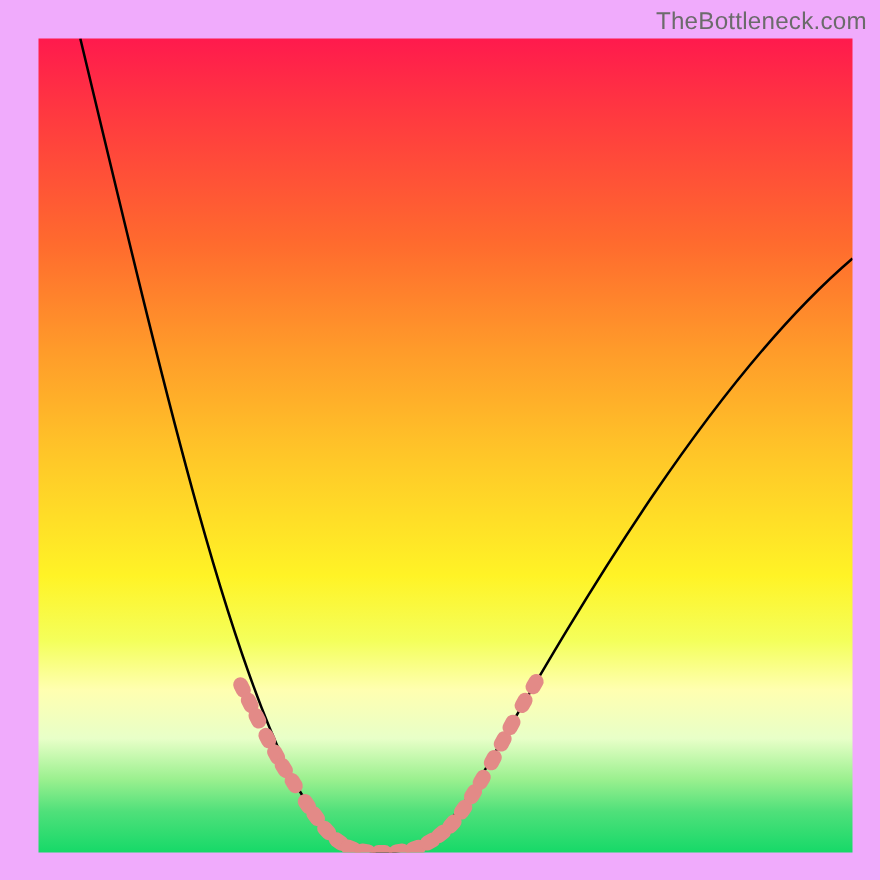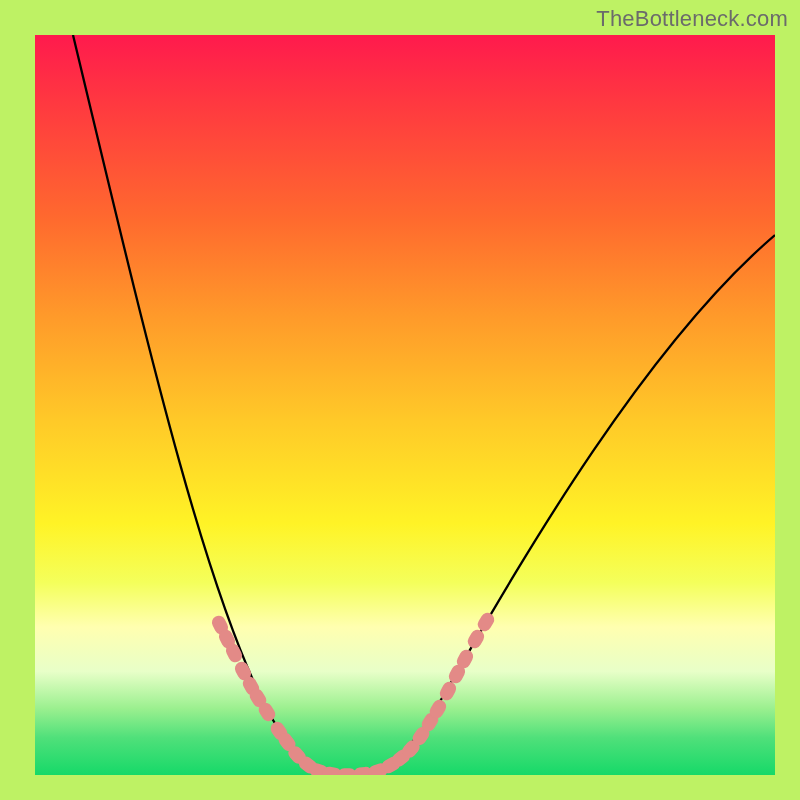--- a/index.html
+++ b/index.html
@@ -10,21 +10,21 @@
     background: #000;
     overflow: hidden;
     font-family: Arial, Helvetica, sans-serif;
   }
   .frame {
     position: absolute;
     left: 0;
     top: 0;
     width: 800px;
     height: 800px;
-    background: #bef264;
+    background: #f0abfc;
   }
   .plot {
     position: absolute;
     left: 35px;
     top: 35px;
     width: 740px;
     height: 740px;
     
     background: linear-gradient(to bottom,
       #ff1a4d 0%,

